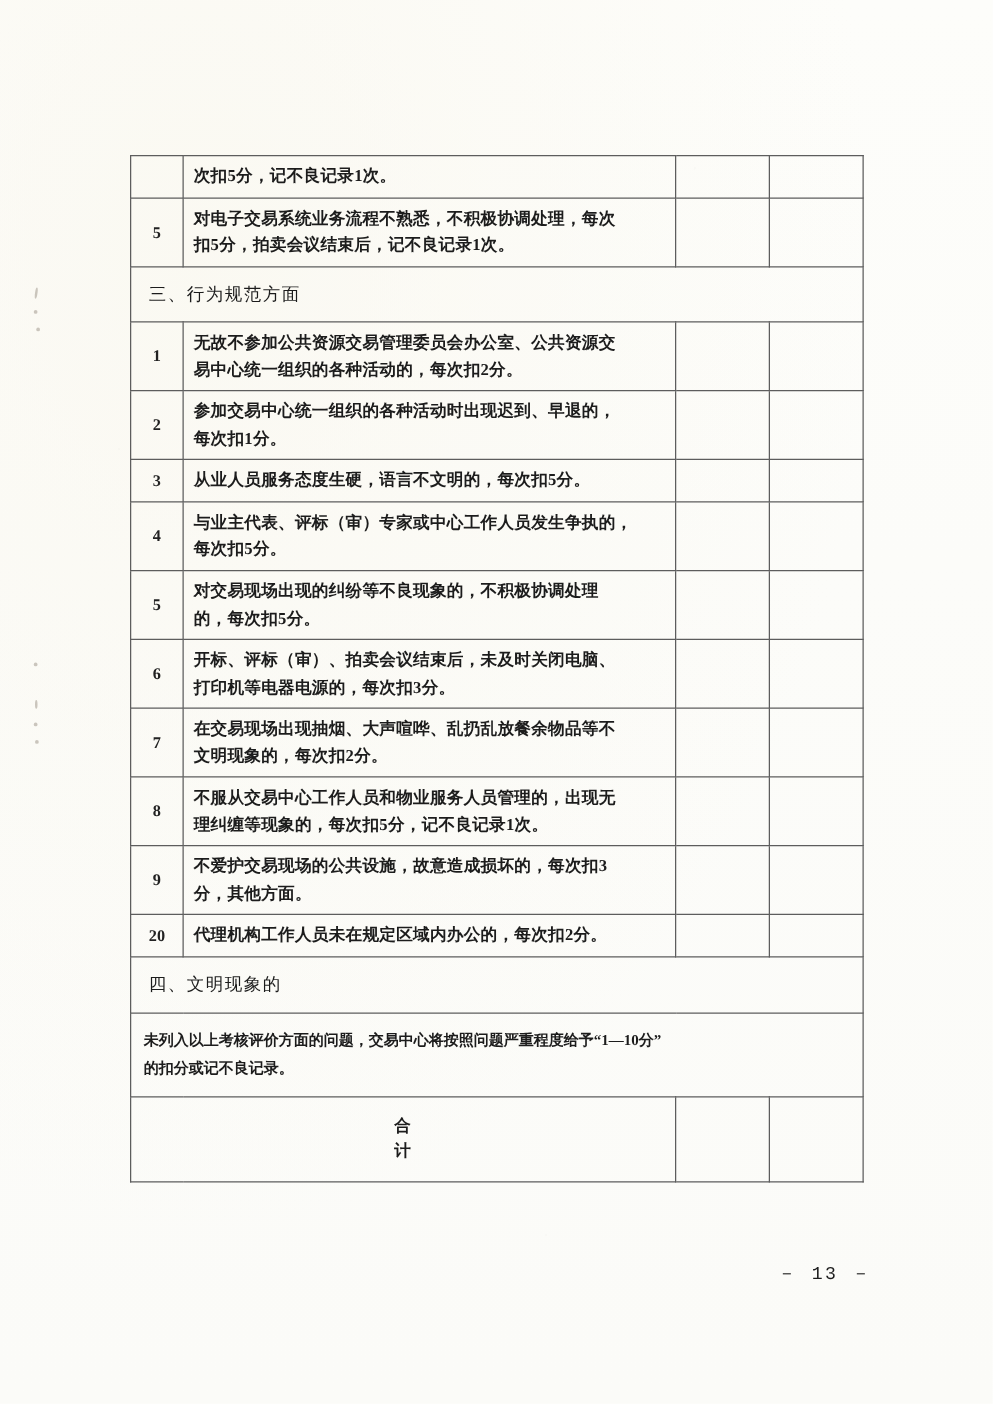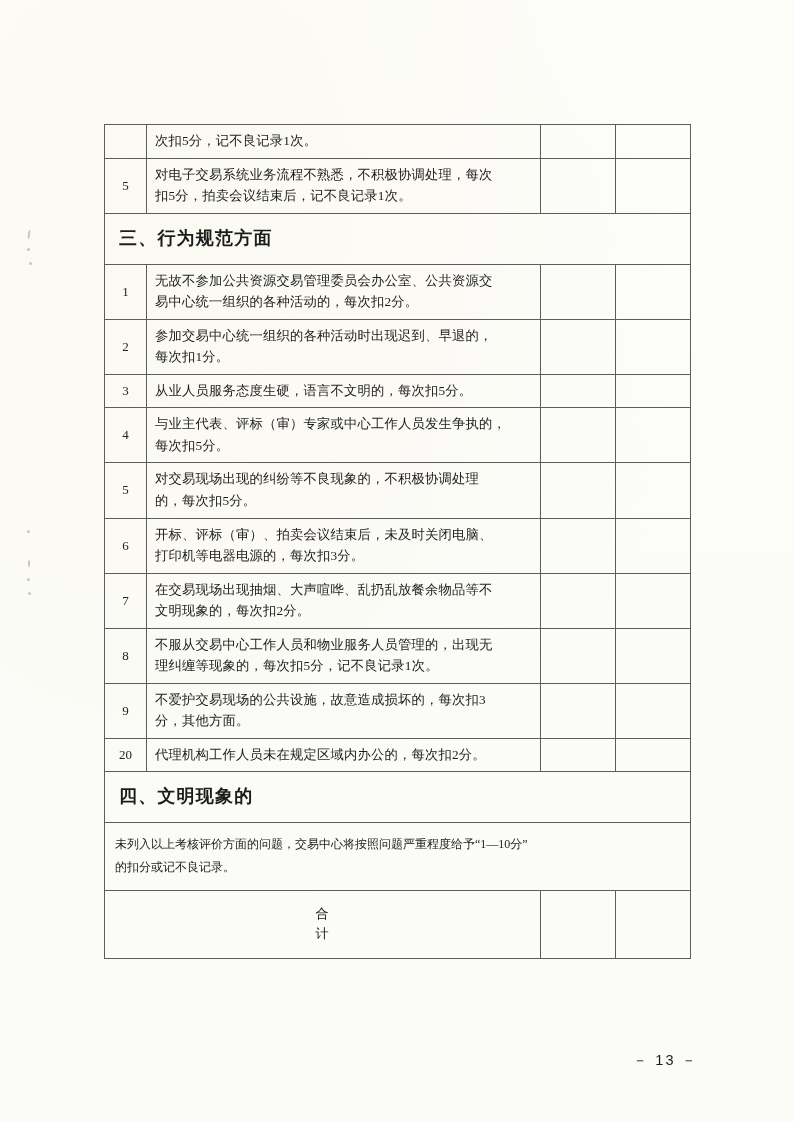--- a/index.html
+++ b/index.html
@@ -68,20 +68,21 @@
     width: 100%;
     table-layout: fixed;
     font-size: 13.3px;
     line-height: 1.62;
   }
   table.form td {
     border: 1px solid #5d5d5d;
     padding: 5px 8px 6px 8px;
     vertical-align: middle;
     background: transparent;
+    font-weight: bold;
   }
   col.c-num   { width: 42px; }
   col.c-text  { width: 394px; }
   col.c-sc1   { width: 75px; }
   col.c-sc2   { width: 75px; }
 
   td.num {
     text-align: center;
     font-size: 13px;
     color: #222;
@@ -92,22 +93,22 @@
     letter-spacing: .2px;
   }
   td.text .ln {
     display: block;
     white-space: nowrap;
   }
   td.score { }
 
   tr.section td {
     padding: 10px 8px 11px 14px;
-    font-size: 18px;
-    font-weight: bold;
+    font-size: 14px;
+    font-weight: normal;
     letter-spacing: 1.2px;
     font-family: "Liberation Sans", "DejaVu Sans", sans-serif;
   }
   tr.note td {
     padding: 10px 10px 12px 10px;
     font-size: 12px;
     line-height: 1.85;
   }
   tr.note .ln { display: block; }
 
@@ -116,25 +117,25 @@
     padding: 8px 0 10px 0;
     font-size: 13.2px;
     line-height: 1.5;
   }
   td.total span { display: block; letter-spacing: 1px; }
   tr.total-row td { height: 56px; }
 
   .page-number {
     position: absolute;
     right: 96px;
-    top: 1051px;
+    top: 1009px;
     font-size: 14.5px;
     letter-spacing: 2px;
     color: #1c1c1c;
-    font-family: Liberation Sans, sans-serif;
+    font-family: Liberation Mono, monospace;
   }
 </style>
 </head>
 <body>
 
 <div class="page">
   <div class="scan-noise"></div>
 
   <div class="margin-marks">
     <i class="mk1"></i>

